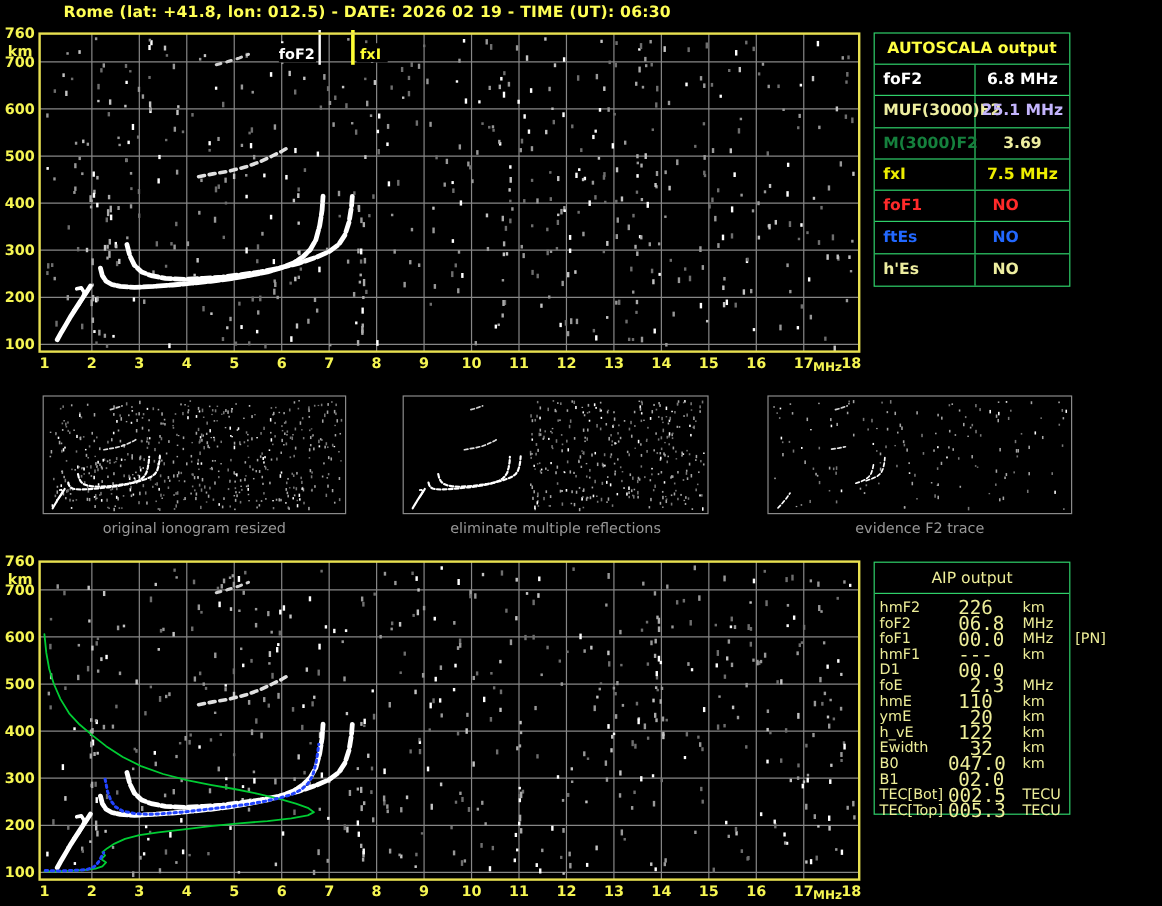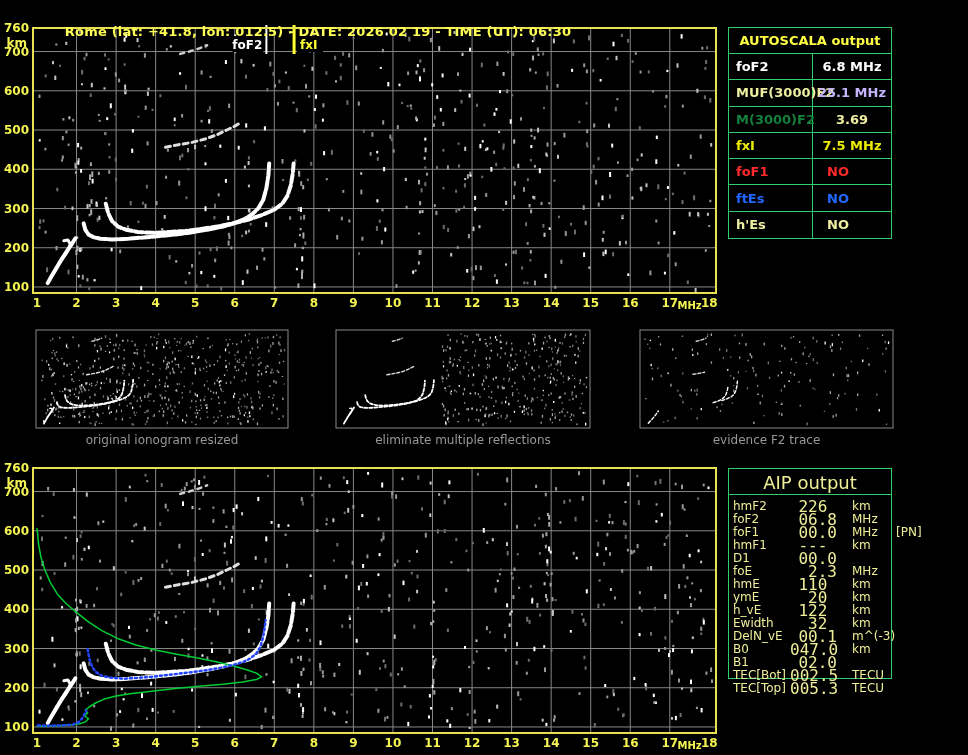--- a/index.html
+++ b/index.html
@@ -1,38 +1,38 @@
 <!DOCTYPE html>
 <html><head>
 <meta charset="utf-8">
 <style>
   html,body{margin:0;padding:0;background:#000;}
   body{width:968px;height:755px;position:relative;overflow:hidden;
        font-family:"DejaVu Sans","Liberation Sans",sans-serif;}
   #stage{position:absolute;left:0;top:0;width:968px;height:755px;background:#000;}
   #gfx{position:absolute;left:0;top:0;}
-  .title{position:absolute;left:12px;top:3px;width:612px;text-align:center;
-         font-size:13px;font-weight:bold;color:#ffff55;letter-spacing:.2px;margin-top:21px;}
+  .title{position:absolute;left:0;top:3px;width:612px;text-align:center;
+         font-size:13px;font-weight:bold;color:#ffff55;letter-spacing:.2px;}
   .caption{position:absolute;top:433px;text-align:center;font-size:12px;color:#989898;}
   
   .as-table{position:absolute;left:728px;top:27px;width:164px;height:212px;
             border:1px solid #2fd06a;box-sizing:border-box;background:#000;}
   .as-header{height:26px;line-height:26px;text-align:center;font-size:13px;
              font-weight:bold;color:#ffff42;border-bottom:1px solid #2fd06a;box-sizing:border-box;}
   .as-row{display:flex;height:26.3px;border-bottom:1px solid #2fd06a;box-sizing:border-box;
           font-size:13px;font-weight:bold;}
   .as-row:last-child{border-bottom:none;justify-content:center;}
   .as-label{width:84px;border-right:1px solid #2fd06a;box-sizing:border-box;
             display:flex;align-items:center;padding-left:7px;}
   .as-value{flex:1;display:flex;align-items:center;justify-content:center;}
   .as-value.no{justify-content:flex-start;padding-left:14px;}
   
   .aip-box{position:absolute;left:728px;top:468px;width:164px;height:211px;
            border:1px solid #2fd06a;box-sizing:border-box;z-index:1;}
-  .aip-header{height:26px;line-height:27px;text-align:center;font-size:18px;
+  .aip-header{height:26px;line-height:27px;text-align:center;font-size:13px;
               color:#eeee99;border-bottom:1px solid #2fd06a;box-sizing:border-box;}
   .aip-rows{position:absolute;left:733px;top:500px;width:230px;z-index:2;}
   .aip-row{display:flex;height:13px;font-size:12px;line-height:13px;color:#eeee99;}
   .aip-label{width:57px;white-space:nowrap;}
   .aip-value{width:47px;text-align:right;font-family:"DejaVu Sans Mono","Liberation Mono",monospace;
              font-size:16px;white-space:pre;}
   .aip-unit{margin-left:15px;width:44px;white-space:nowrap;}
   .aip-extra{white-space:nowrap;text-align:center;}
 </style>
 </head>
@@ -2507,25 +2507,20 @@
         <div class="aip-label">h_vE</div>
         <div class="aip-value">122 </div>
         <div class="aip-unit">km</div>
       </div>
       <div class="aip-row">
         <div class="aip-label">Ewidth</div>
         <div class="aip-value">32 </div>
         <div class="aip-unit">km</div>
       </div>
       <div class="aip-row">
-        <div class="aip-label">DelN_vE</div>
-        <div class="aip-value">00.1</div>
-        <div class="aip-unit">m^(-3)</div>
-      </div>
-      <div class="aip-row">
         <div class="aip-label">B0</div>
         <div class="aip-value">047.0</div>
         <div class="aip-unit">km</div>
       </div>
       <div class="aip-row">
         <div class="aip-label">B1</div>
         <div class="aip-value">02.0</div>
         <div class="aip-unit"></div>
       </div>
       <div class="aip-row">

